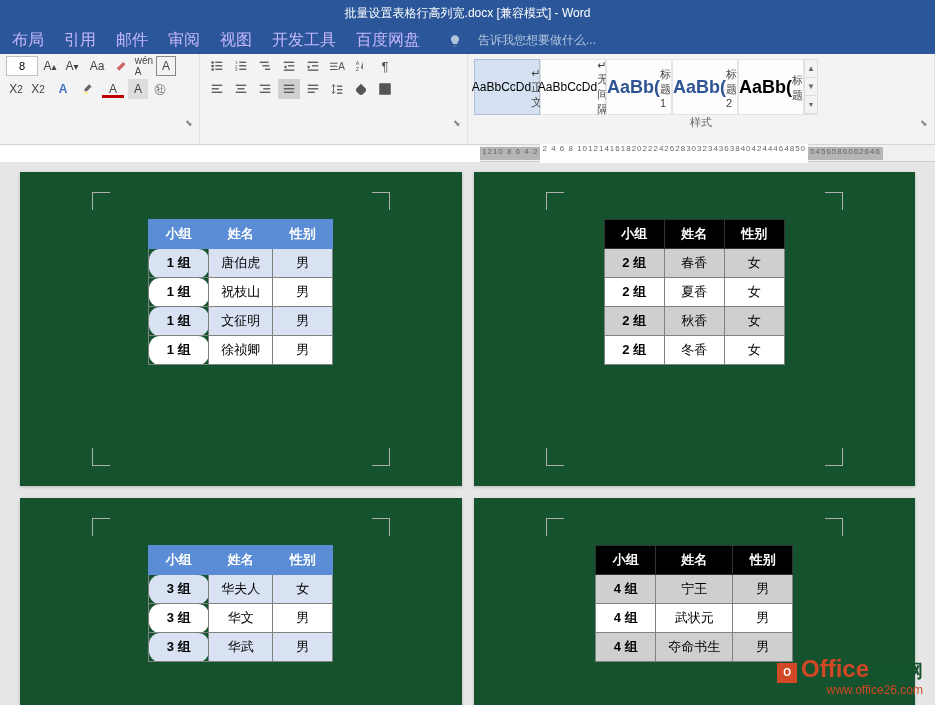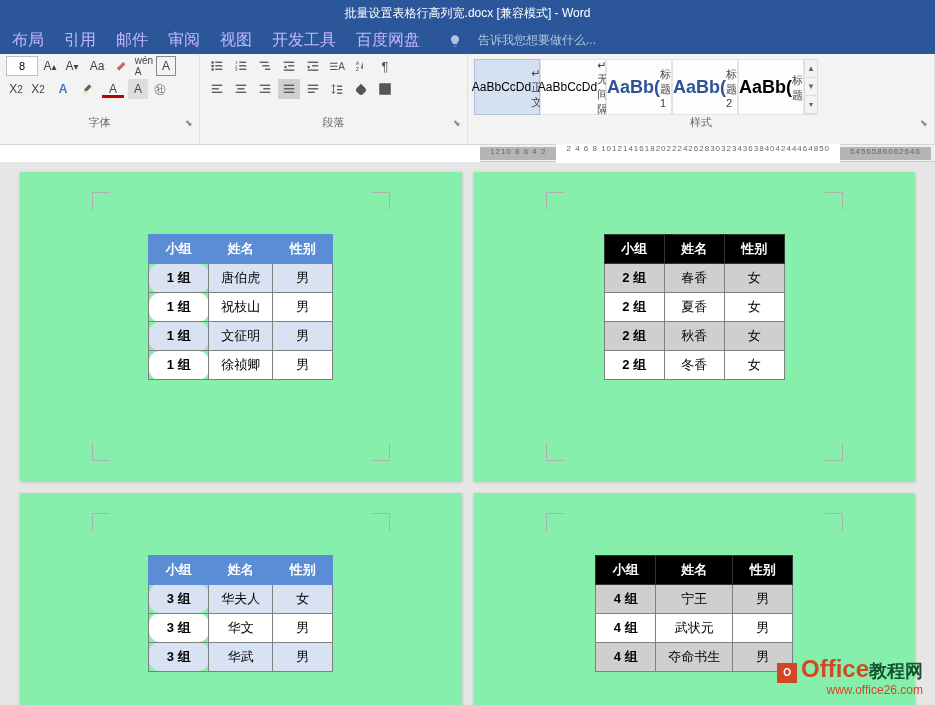--- a/index.html
+++ b/index.html
@@ -36,25 +36,25 @@
     .style-preview { font-size: 12px; color: #000; }
     .style-preview.big { font-size: 18px; font-weight: bold; }
     .style-preview.blue { color: #2f5496; }
     .style-name { font-size: 11px; color: #444; margin-top: 2px; }
     .style-scroll { width: 14px; height: 56px; display: flex; flex-direction: column; border: 1px solid #ddd; }
     .style-scroll-btn { flex: 1; display: flex; align-items: center; justify-content: center; font-size: 8px; color: #666; cursor: pointer; border-bottom: 1px solid #ddd; }
     
     .ruler-horizontal { height: 17px; background: #f0f0f0; border-bottom: 1px solid #ccc; position: relative; margin-left: 480px; display: flex; align-items: center; }
     .ruler-dark { background: #b5b5b5; height: 13px; }
     .ruler-light { background: #fff; height: 19px; }
-    .ruler-segment { font-size: 8px; color: #666; letter-spacing: 1px; padding: 0 10px; white-space: nowrap; }
+    .ruler-segment { font-size: 8px; color: #666; letter-spacing: 1px; padding: 0 2px; white-space: nowrap; }
     
     .document-area { background: #e6e6e6; height: 560px; overflow: auto; padding: 10px 20px; display: grid; grid-template-columns: 1fr 1fr; gap: 12px; }
     
-    .page { background: #86efac; box-shadow: 0 1px 3px rgba(0,0,0,0.2); padding: 32px; position: relative; min-height: 300px; }
+    .page { background: #14532d; box-shadow: 0 1px 3px rgba(0,0,0,0.2); padding: 17px; position: relative; min-height: 300px; }
     .page.short { min-height: 200px; }
     .corner { position: absolute; width: 18px; height: 18px; }
     .corner-tl { top: 20px; left: 72px; border-left: 1px solid #b0b0b0; border-top: 1px solid #b0b0b0; }
     .corner-tr { top: 20px; right: 72px; border-right: 1px solid #b0b0b0; border-top: 1px solid #b0b0b0; }
     .corner-bl { bottom: 20px; left: 72px; border-left: 1px solid #b0b0b0; border-bottom: 1px solid #b0b0b0; }
     .corner-br { bottom: 20px; right: 72px; border-right: 1px solid #b0b0b0; border-bottom: 1px solid #b0b0b0; }
     
     .doc-table { margin: 30px auto 0; border-collapse: collapse; }
     .doc-table th, .doc-table td { border: 1px solid #808080; padding: 5px 12px; font-size: 13px; text-align: center; min-width: 60px; }
     
@@ -121,21 +121,20 @@
             <svg viewBox="0 0 24 24">
               <path fill="#ffeb3b" d="M4 18h8v2H4z"></path>
               <path fill="#666" d="M14 4l4 4-8 8H6v-4z"></path>
             </svg>
           </div>
         <div class="font-btn font-btn-wide" style="position:relative">A<span style="position:absolute;bottom:1px;left:2px;right:2px;height:3px;background:#c00000"></span></div>
         <div class="font-btn" style="background:#ddd">A</div>
         <div class="font-btn">㊓</div>
       </div>
     </div>
-    <div class="ribbon-group-title">字体</div>
     <div class="ribbon-launcher">⬊</div>
   </div>
 
   <div class="ribbon-group" style="width:268px">
     <div class="para-controls">
       <div class="para-row">
         <div class="para-btn">
             <svg viewBox="0 0 16 16">
               <circle cx="3" cy="4" r="1.5"></circle>
               <rect x="6" y="3" width="8" height="1.5"></rect>
@@ -239,21 +238,20 @@
           </div>
         <div class="para-btn">
             <svg viewBox="0 0 16 16" fill="none" stroke="#555">
               <rect x="2" y="2" width="12" height="12"></rect>
               <line x1="2" y1="8" x2="14" y2="8"></line>
               <line x1="8" y1="2" x2="8" y2="14"></line>
             </svg>
           </div>
       </div>
     </div>
-    <div class="ribbon-group-title">段落</div>
     <div class="ribbon-launcher">⬊</div>
   </div>
 
   <div class="ribbon-group styles-container">
     <div class="styles-gallery">
       <div class="style-item selected">
         <div class="style-preview">AaBbCcDd</div>
         <div class="style-name">↵ 正文</div>
       </div>
       <div class="style-item">

